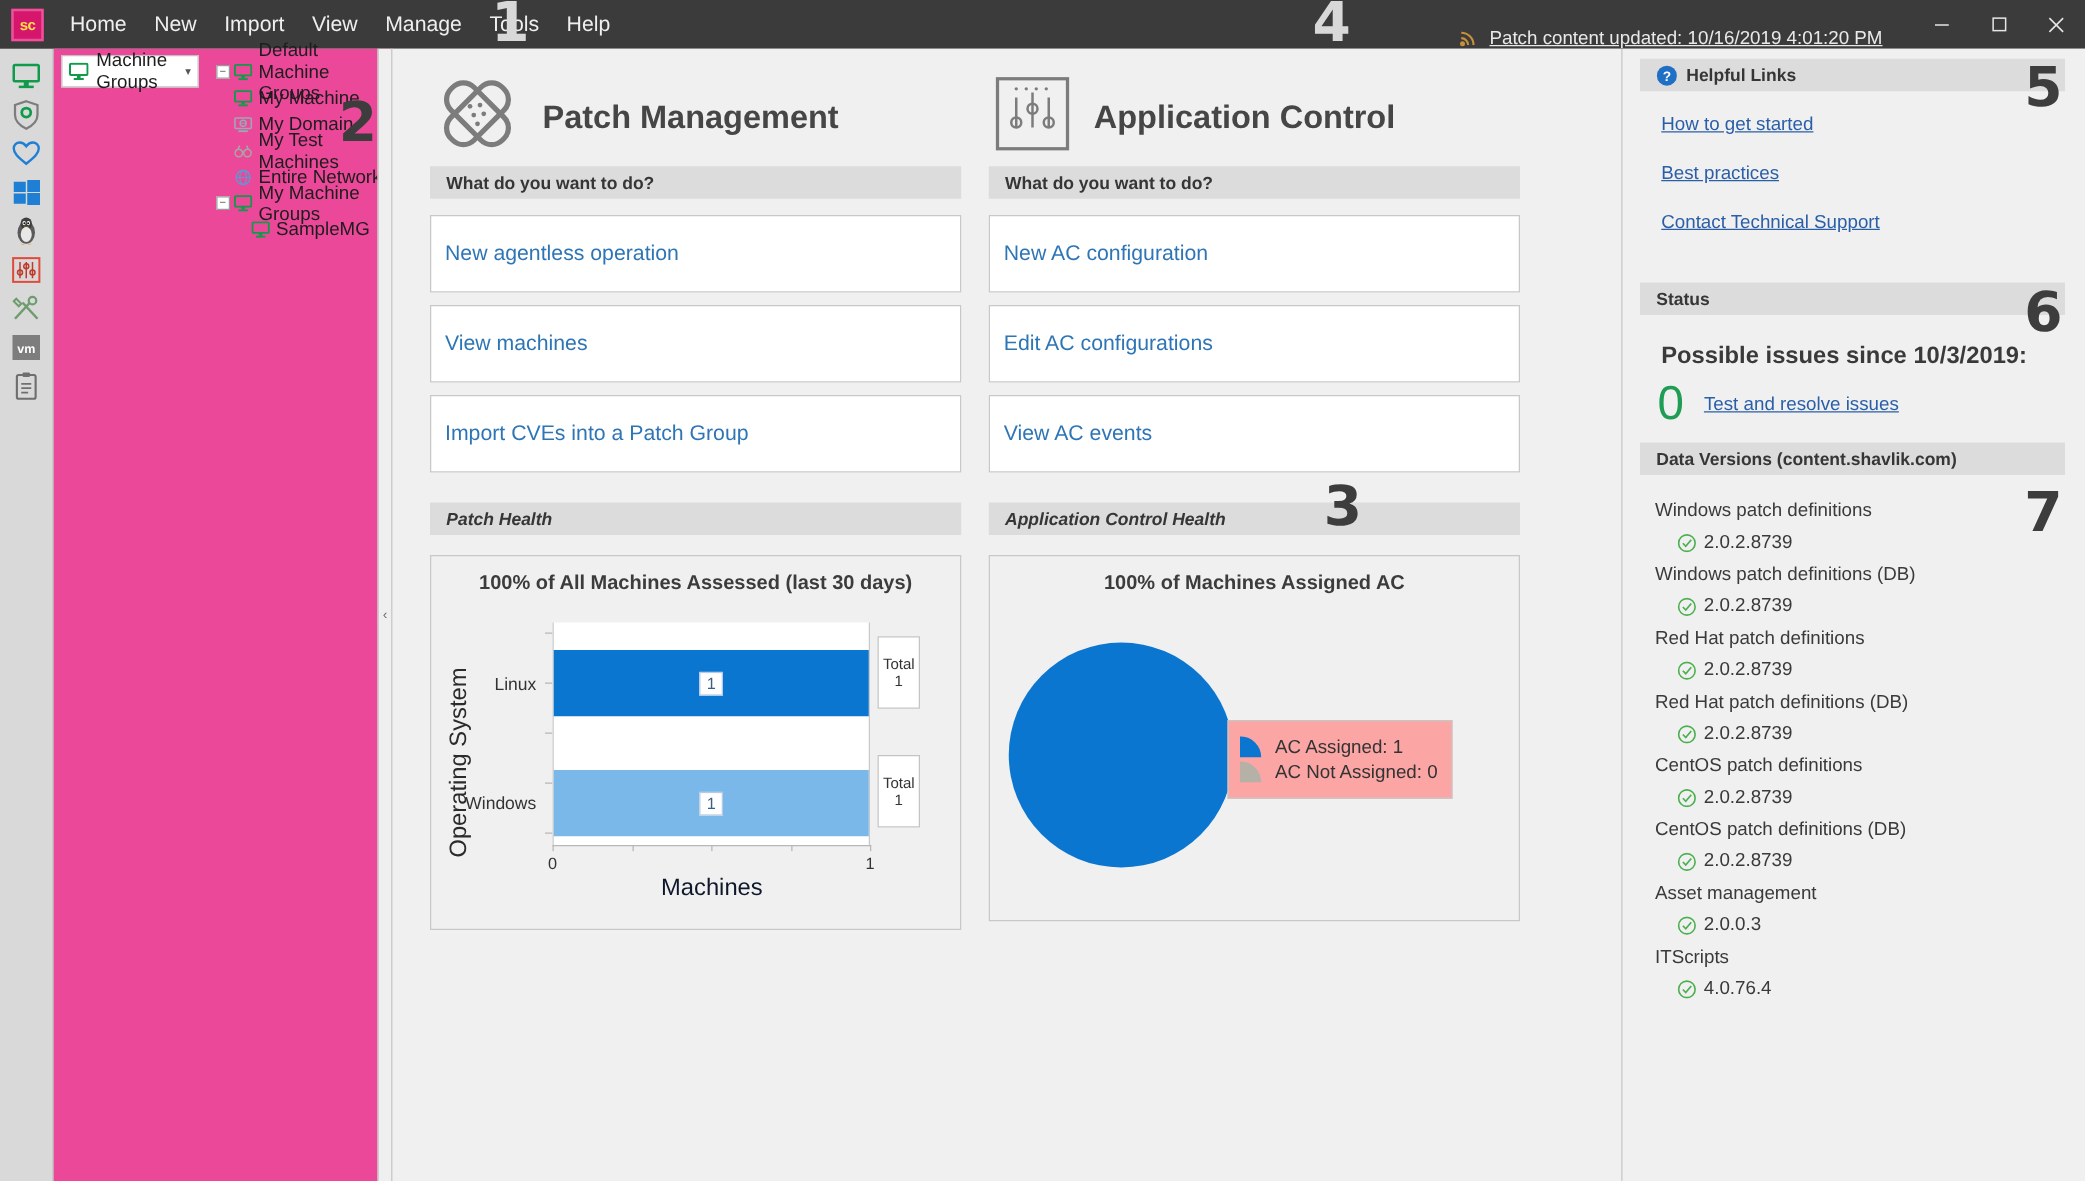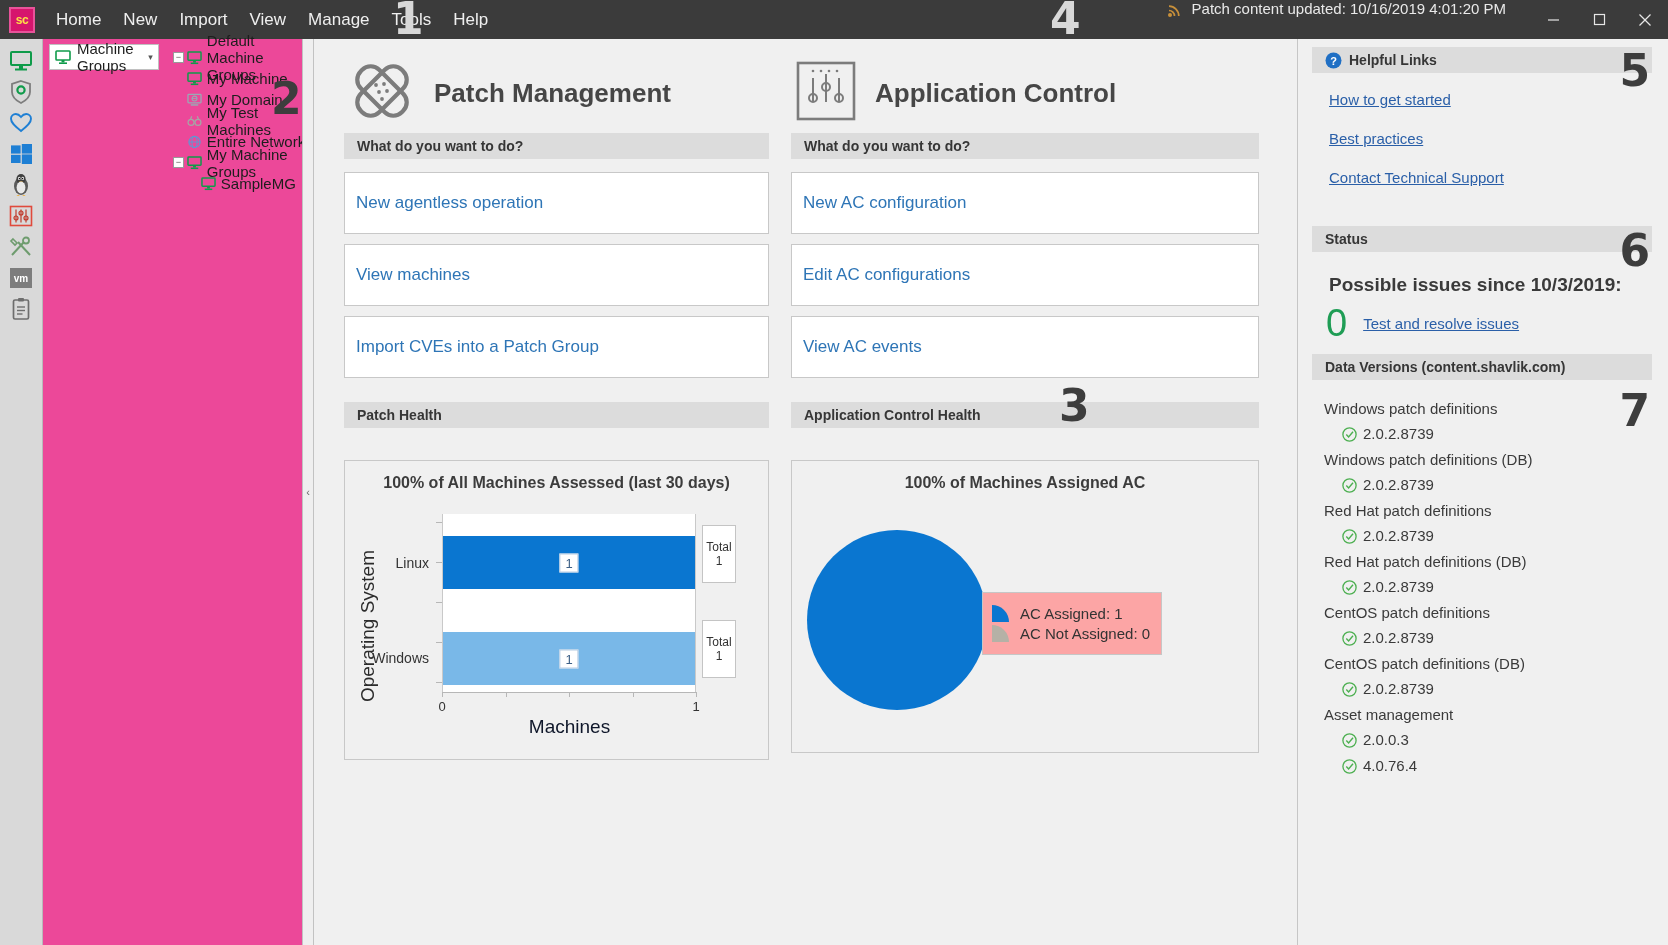--- a/index.html
+++ b/index.html
@@ -21,21 +21,21 @@
     width: 26px; height: 26px; margin: 0 10px 0 9px;
     background: #d6156d; border: 2px solid #e8539a;
     color: #fde047; font-size: 12px; font-weight: bold;
     display: flex; align-items: center; justify-content: center;
     letter-spacing: -0.5px;
   }
   .menu { display: flex; align-items: center; gap: 0px; }
   .menu-item {
     font-size: 17px; padding: 4px 11px; color: #efefef; white-space: nowrap;
   }
-  .tb-right { margin-left: auto; display: flex; align-items: flex-start; }
+  .tb-right { margin-left: auto; display: flex; align-items: flex-end; text-decoration: underline; }
   .rss-icon { margin-right: 7px; display: flex; align-items: center; }
   .patch-status { font-size: 15px; color: #e9e9e9; white-space: nowrap; }
   .wbtns { display: flex; margin-left: 24px; }
   .wbtn {
     width: 46px; height: 39px; display: flex; align-items: center; justify-content: center;
     color: #e6e6e6; font-size: 15px;
   }
   .bignum {
     position: absolute; font-family: "DejaVu Sans", sans-serif;
     font-weight: bold; color: #d8d8d8; font-size: 44px; line-height: 1;
@@ -83,34 +83,34 @@
     font-size: 11px; color: #6b6b6b;
   }
 
   
   .main {
     flex: 1; background: #f0f0f0; display: flex; padding: 0;
     position: relative; min-width: 0;
   }
   .col { padding: 14px 0 0 0; }
   .col.pm { width: 425px; margin-left: 30px; }
-  .col.ac { width: 468px; margin-left: 22px; border-radius: 21px; }
+  .col.ac { width: 425px; margin-left: 22px; border-radius: 21px; }
 
   .panel-title { display: flex; align-items: center; height: 80px; padding-left: 4px; }
   .panel-title .ptxt {
     font-size: 26px; font-weight: bold; color: #464646; margin-left: 18px;
     font-family: "Liberation Sans", sans-serif;
   }
 
   .section-bar {
     background: #dcdcdc; height: 26px; display: flex; align-items: center;
     padding-left: 13px; font-size: 14px; font-weight: bold; color: #363636;
     margin-bottom: 13px;
   }
-  .section-bar.health { margin-top: 24px; margin-bottom: 32px; }
+  .section-bar.health { margin-top: 24px; margin-bottom: 16px; font-style: italic; }
 
   .card {
     background: #ffffff; border: 1px solid #c8c8c8; height: 62px;
     display: flex; align-items: center; padding-left: 11px; margin-bottom: 10px;
   }
   .card a { color: #2e75b6; font-size: 17px; text-decoration: none; }
 
   .chartbox {
     background: #f0f0f0; border: 1px solid #c8c8c8; position: relative;
   }
@@ -672,20 +672,21 @@
         <div class="dv-ver">
           <span class="chk">
               <svg width="15" height="15" viewBox="0 0 15 15">
                 <circle cx="7.5" cy="7.5" r="6.6" fill="none" stroke="#4caf50" stroke-width="1.3"></circle>
                 <path d="M4.3 7.6 L6.6 10 L11 4.8" fill="none" stroke="#4caf50" stroke-width="1.4"></path>
               </svg>
             </span>
           <span>2.0.0.3</span>
         </div>
 
+        <div class="dv-name">ITScripts</div>
         <div class="dv-ver">
           <span class="chk">
               <svg width="15" height="15" viewBox="0 0 15 15">
                 <circle cx="7.5" cy="7.5" r="6.6" fill="none" stroke="#4caf50" stroke-width="1.3"></circle>
                 <path d="M4.3 7.6 L6.6 10 L11 4.8" fill="none" stroke="#4caf50" stroke-width="1.4"></path>
               </svg>
             </span>
           <span>4.0.76.4</span>
         </div>
       </div>

